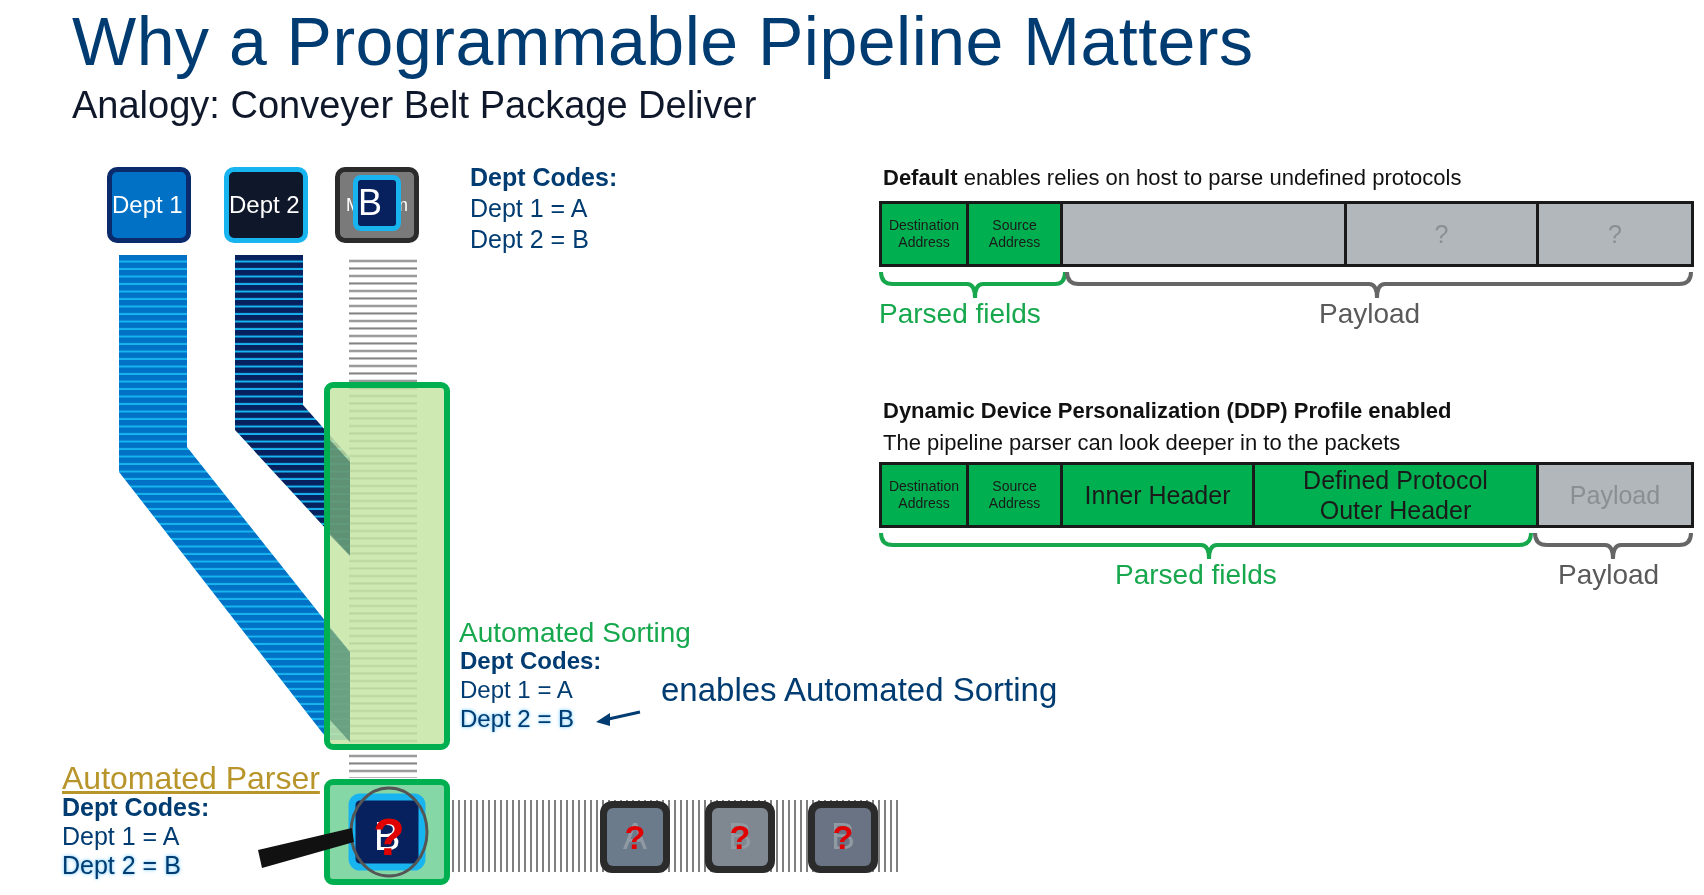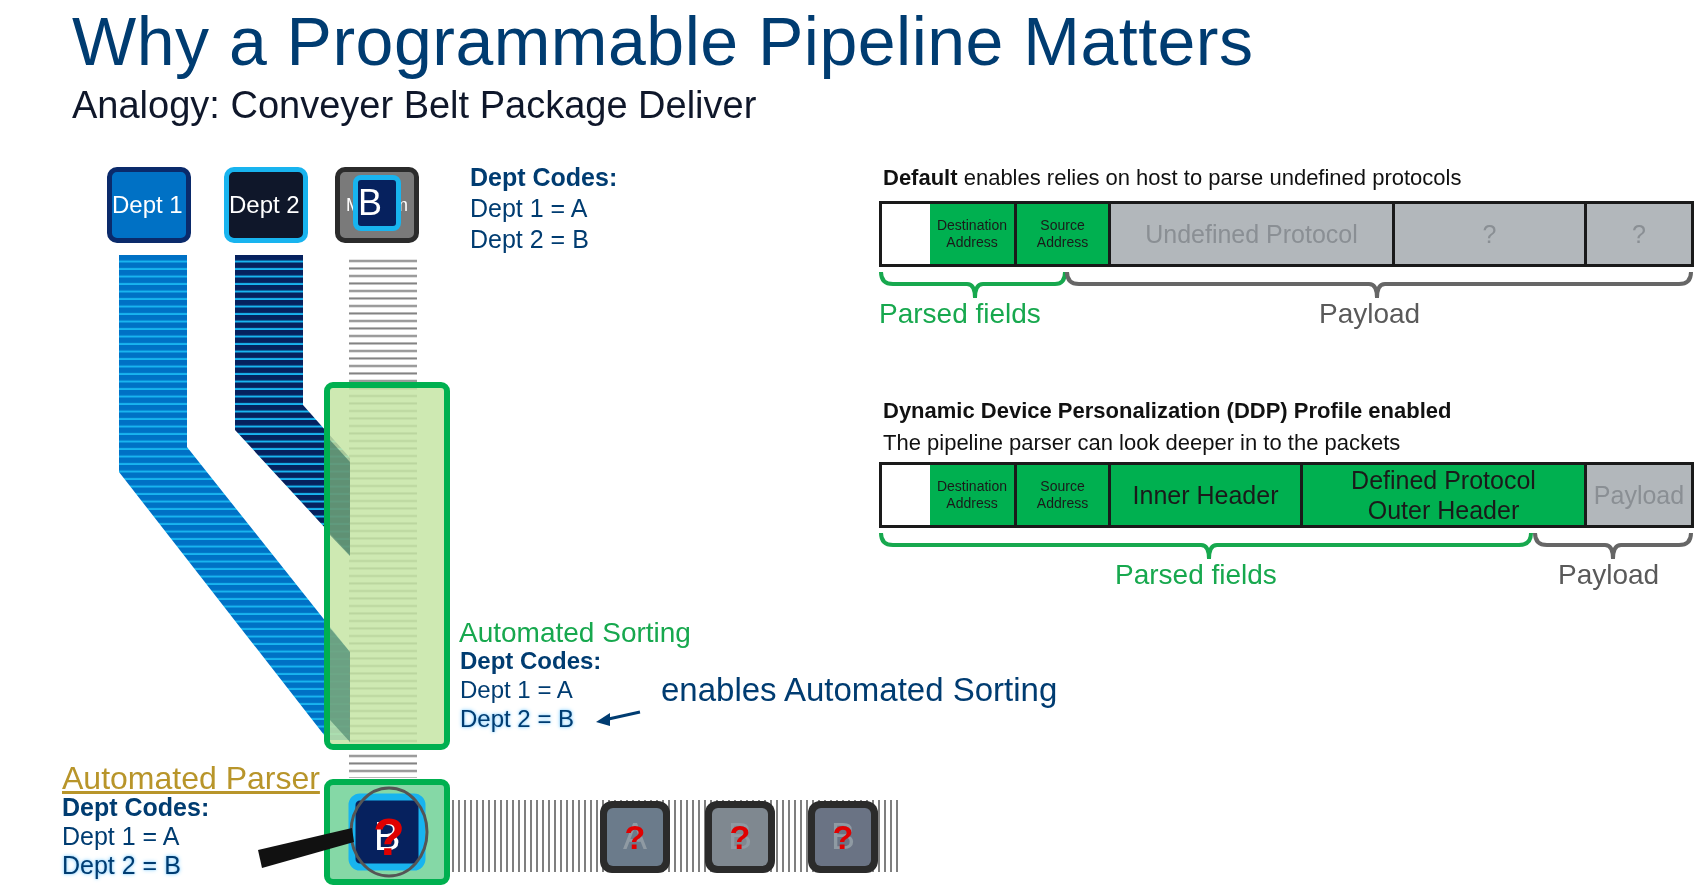--- a/index.html
+++ b/index.html
@@ -4,21 +4,21 @@
 <style>
   html,body{margin:0;padding:0;background:#fff;}
   body{width:1704px;height:895px;position:relative;overflow:hidden;font-family:"Liberation Sans","DejaVu Sans",sans-serif;}
   .abs{position:absolute;}
   .title{left:72px;top:2px;font-size:68px;color:#003c71;white-space:nowrap;letter-spacing:0.5px;}
   .subtitle{left:72px;top:84px;font-size:38px;color:#0f172a;white-space:nowrap;}
   .bold{font-weight:bold;}
   .codes{font-size:25px;line-height:31px;color:#003c71;white-space:nowrap;}
   .highlight{color:#003c71;text-shadow:0 0 4px #8fd3ff,0 0 2px #8fd3ff;}
   .dept-box{width:84px;height:76px;border-radius:10px;box-sizing:border-box;display:flex;align-items:center;color:#fff;font-size:24px;}
-  .pkt-row{display:flex;border:3px solid #1a1a1a;box-sizing:border-box;height:66px;padding-left:48px;}
+  .pkt-row{display:flex;border:3px solid #1a1a1a;box-sizing:border-box;height:66px;}
   .cell{box-sizing:border-box;display:flex;align-items:center;justify-content:center;text-align:center;border-right:3px solid #1a1a1a;line-height:1.2;}
   .cell:last-child{border-right:none;}
   .green{background:#00b050;color:#1a1a1a;}
   .gray{background:#b2b7bb;color:#8a8f94;}
   .small{font-size:14px;}
   .mid{font-size:25px;}
   .lbl-green{color:#17a84e;font-size:28px;white-space:nowrap;}
   .lbl-gray{color:#5a5a5a;font-size:28px;white-space:nowrap;}
   .heading{font-size:22px;color:#111;white-space:nowrap;}
   .callout{font-size:33px;color:#003c71;line-height:36px;white-space:nowrap;}
@@ -144,21 +144,20 @@
       </div>
     </div>
   <div class="cell green small" style="width:94px;">
       <div>
         <div>Source</div>
         <div>Address</div>
       </div>
     </div>
   <div class="cell gray mid" style="width:284px;">
       <div>
-        <div>Undefined Protocol</div>
       </div>
     </div>
   <div class="cell gray mid" style="width:192px;">
       <span>?</span>
     </div>
   <div class="cell gray mid" style="flex:1;">
       <span>?</span>
     </div>
 </div>
 <svg class="abs" style="left:879px;top:270px;" width="815" height="32">

